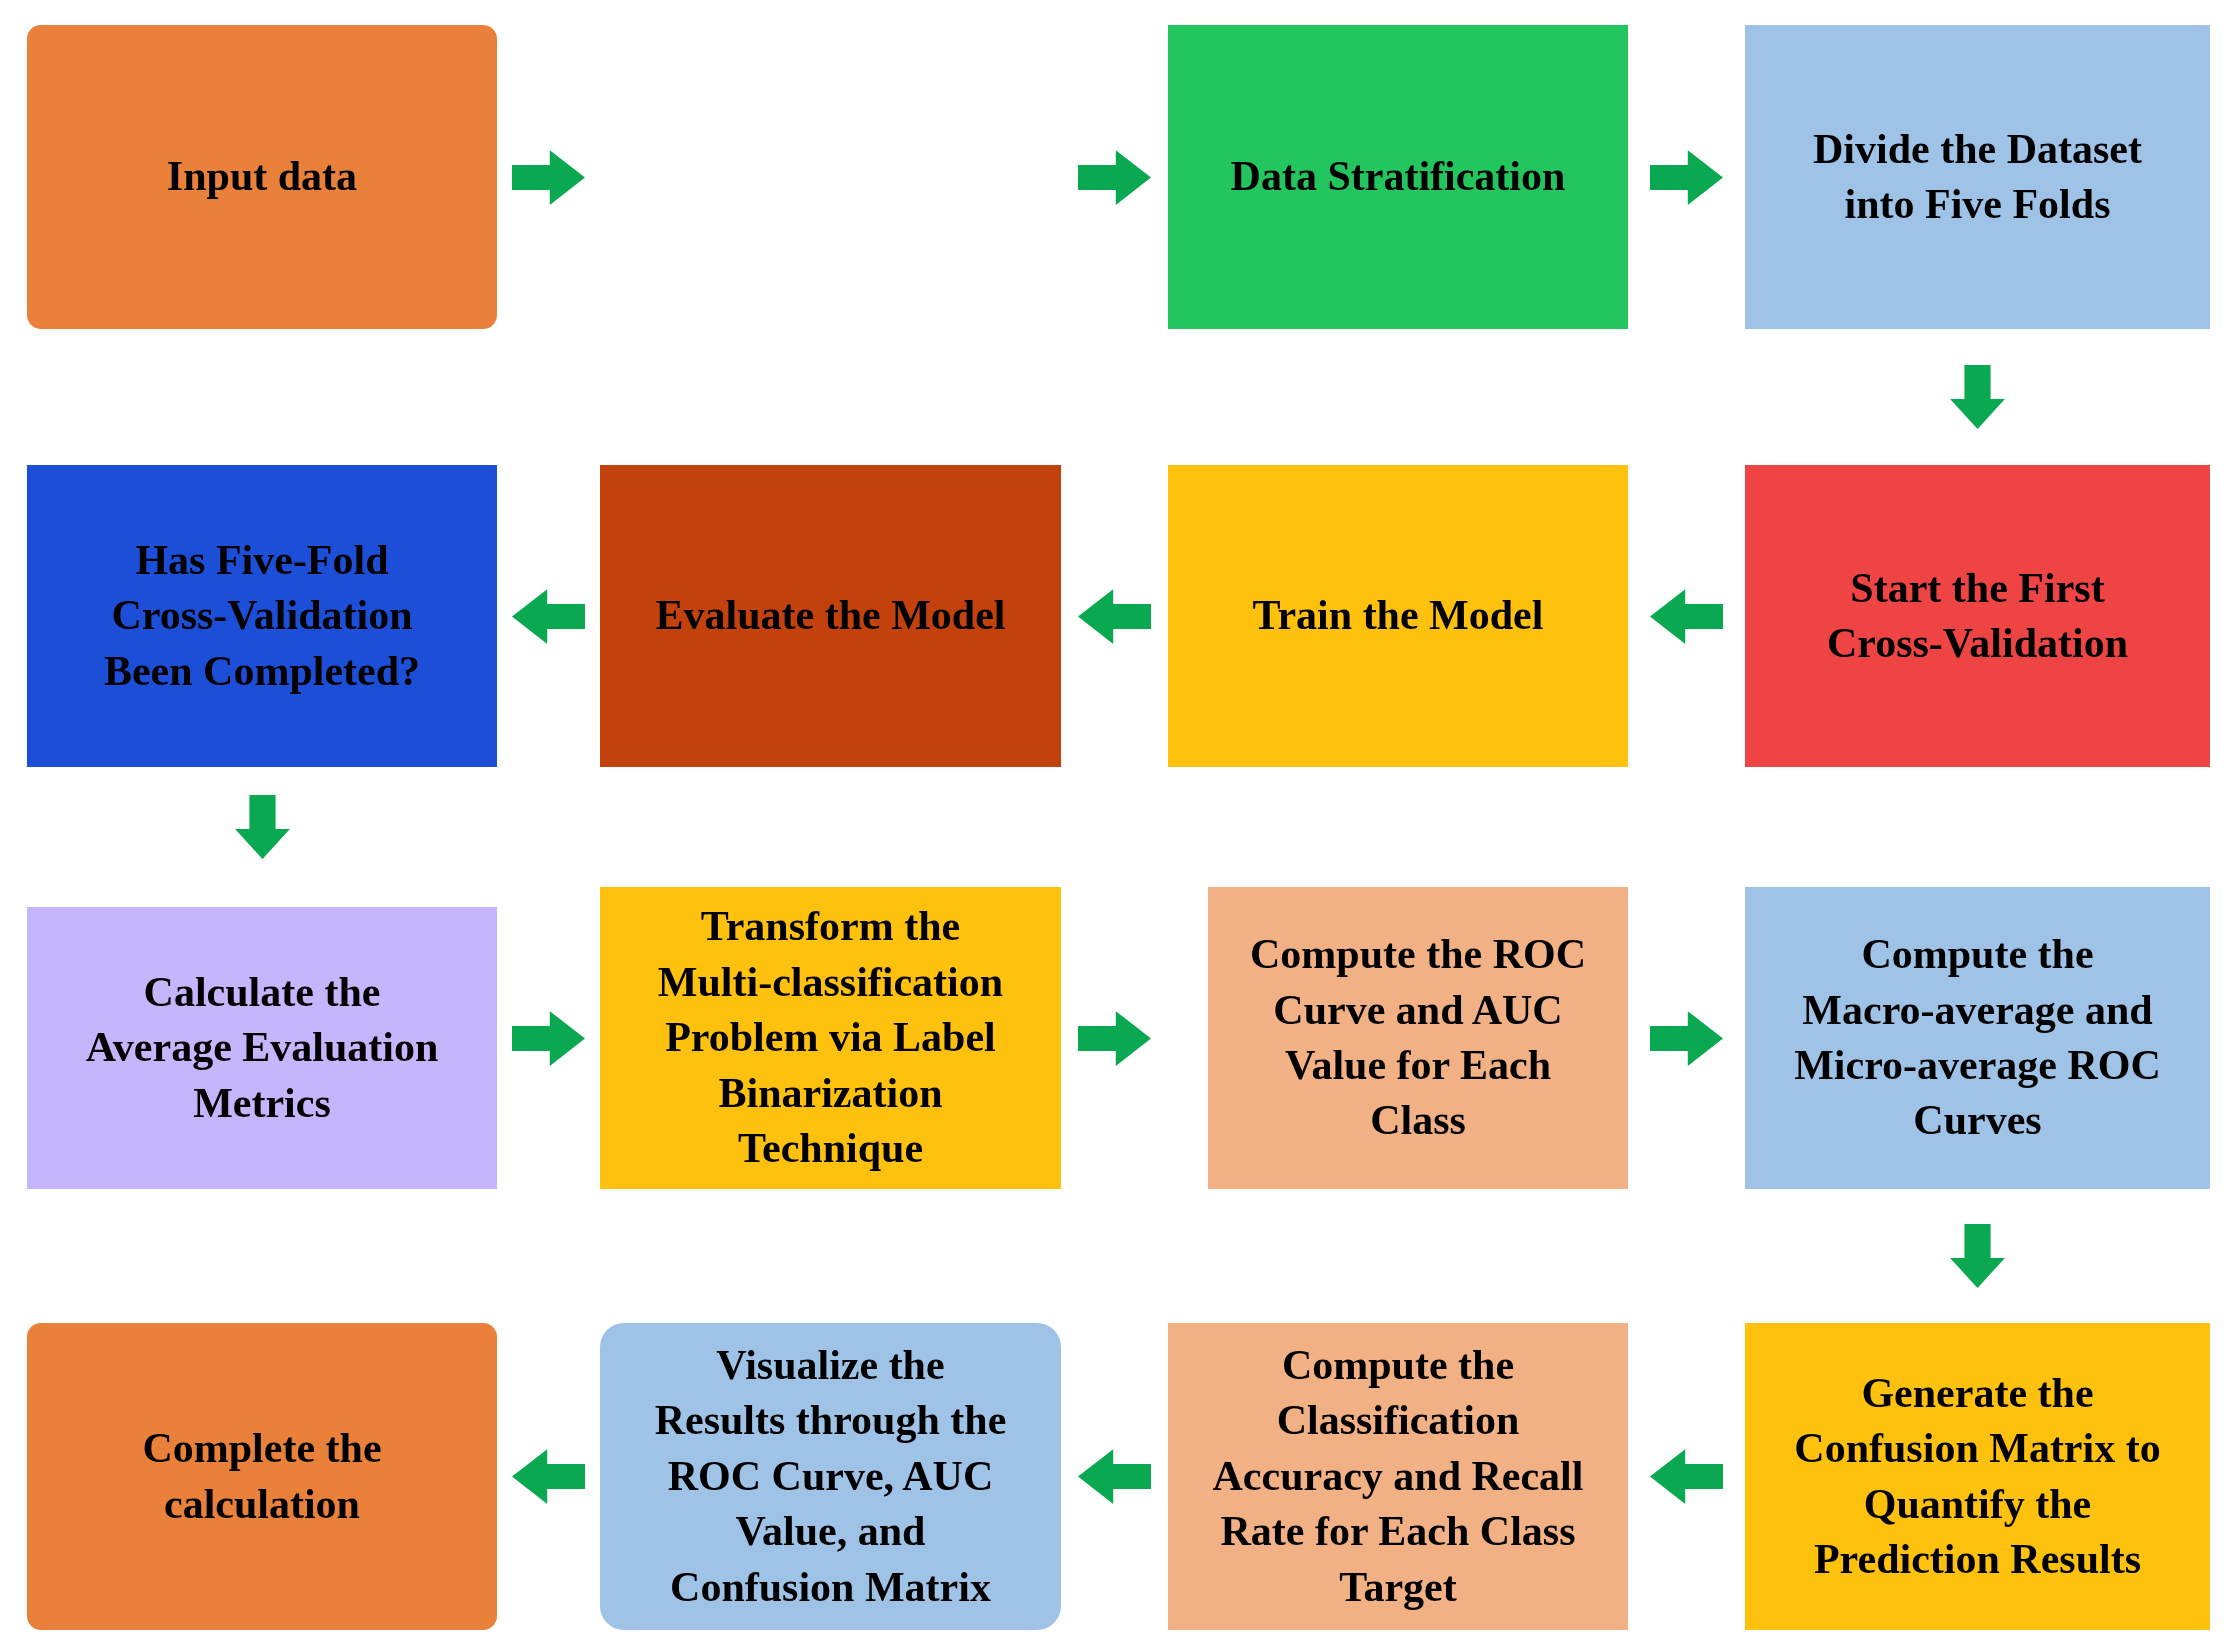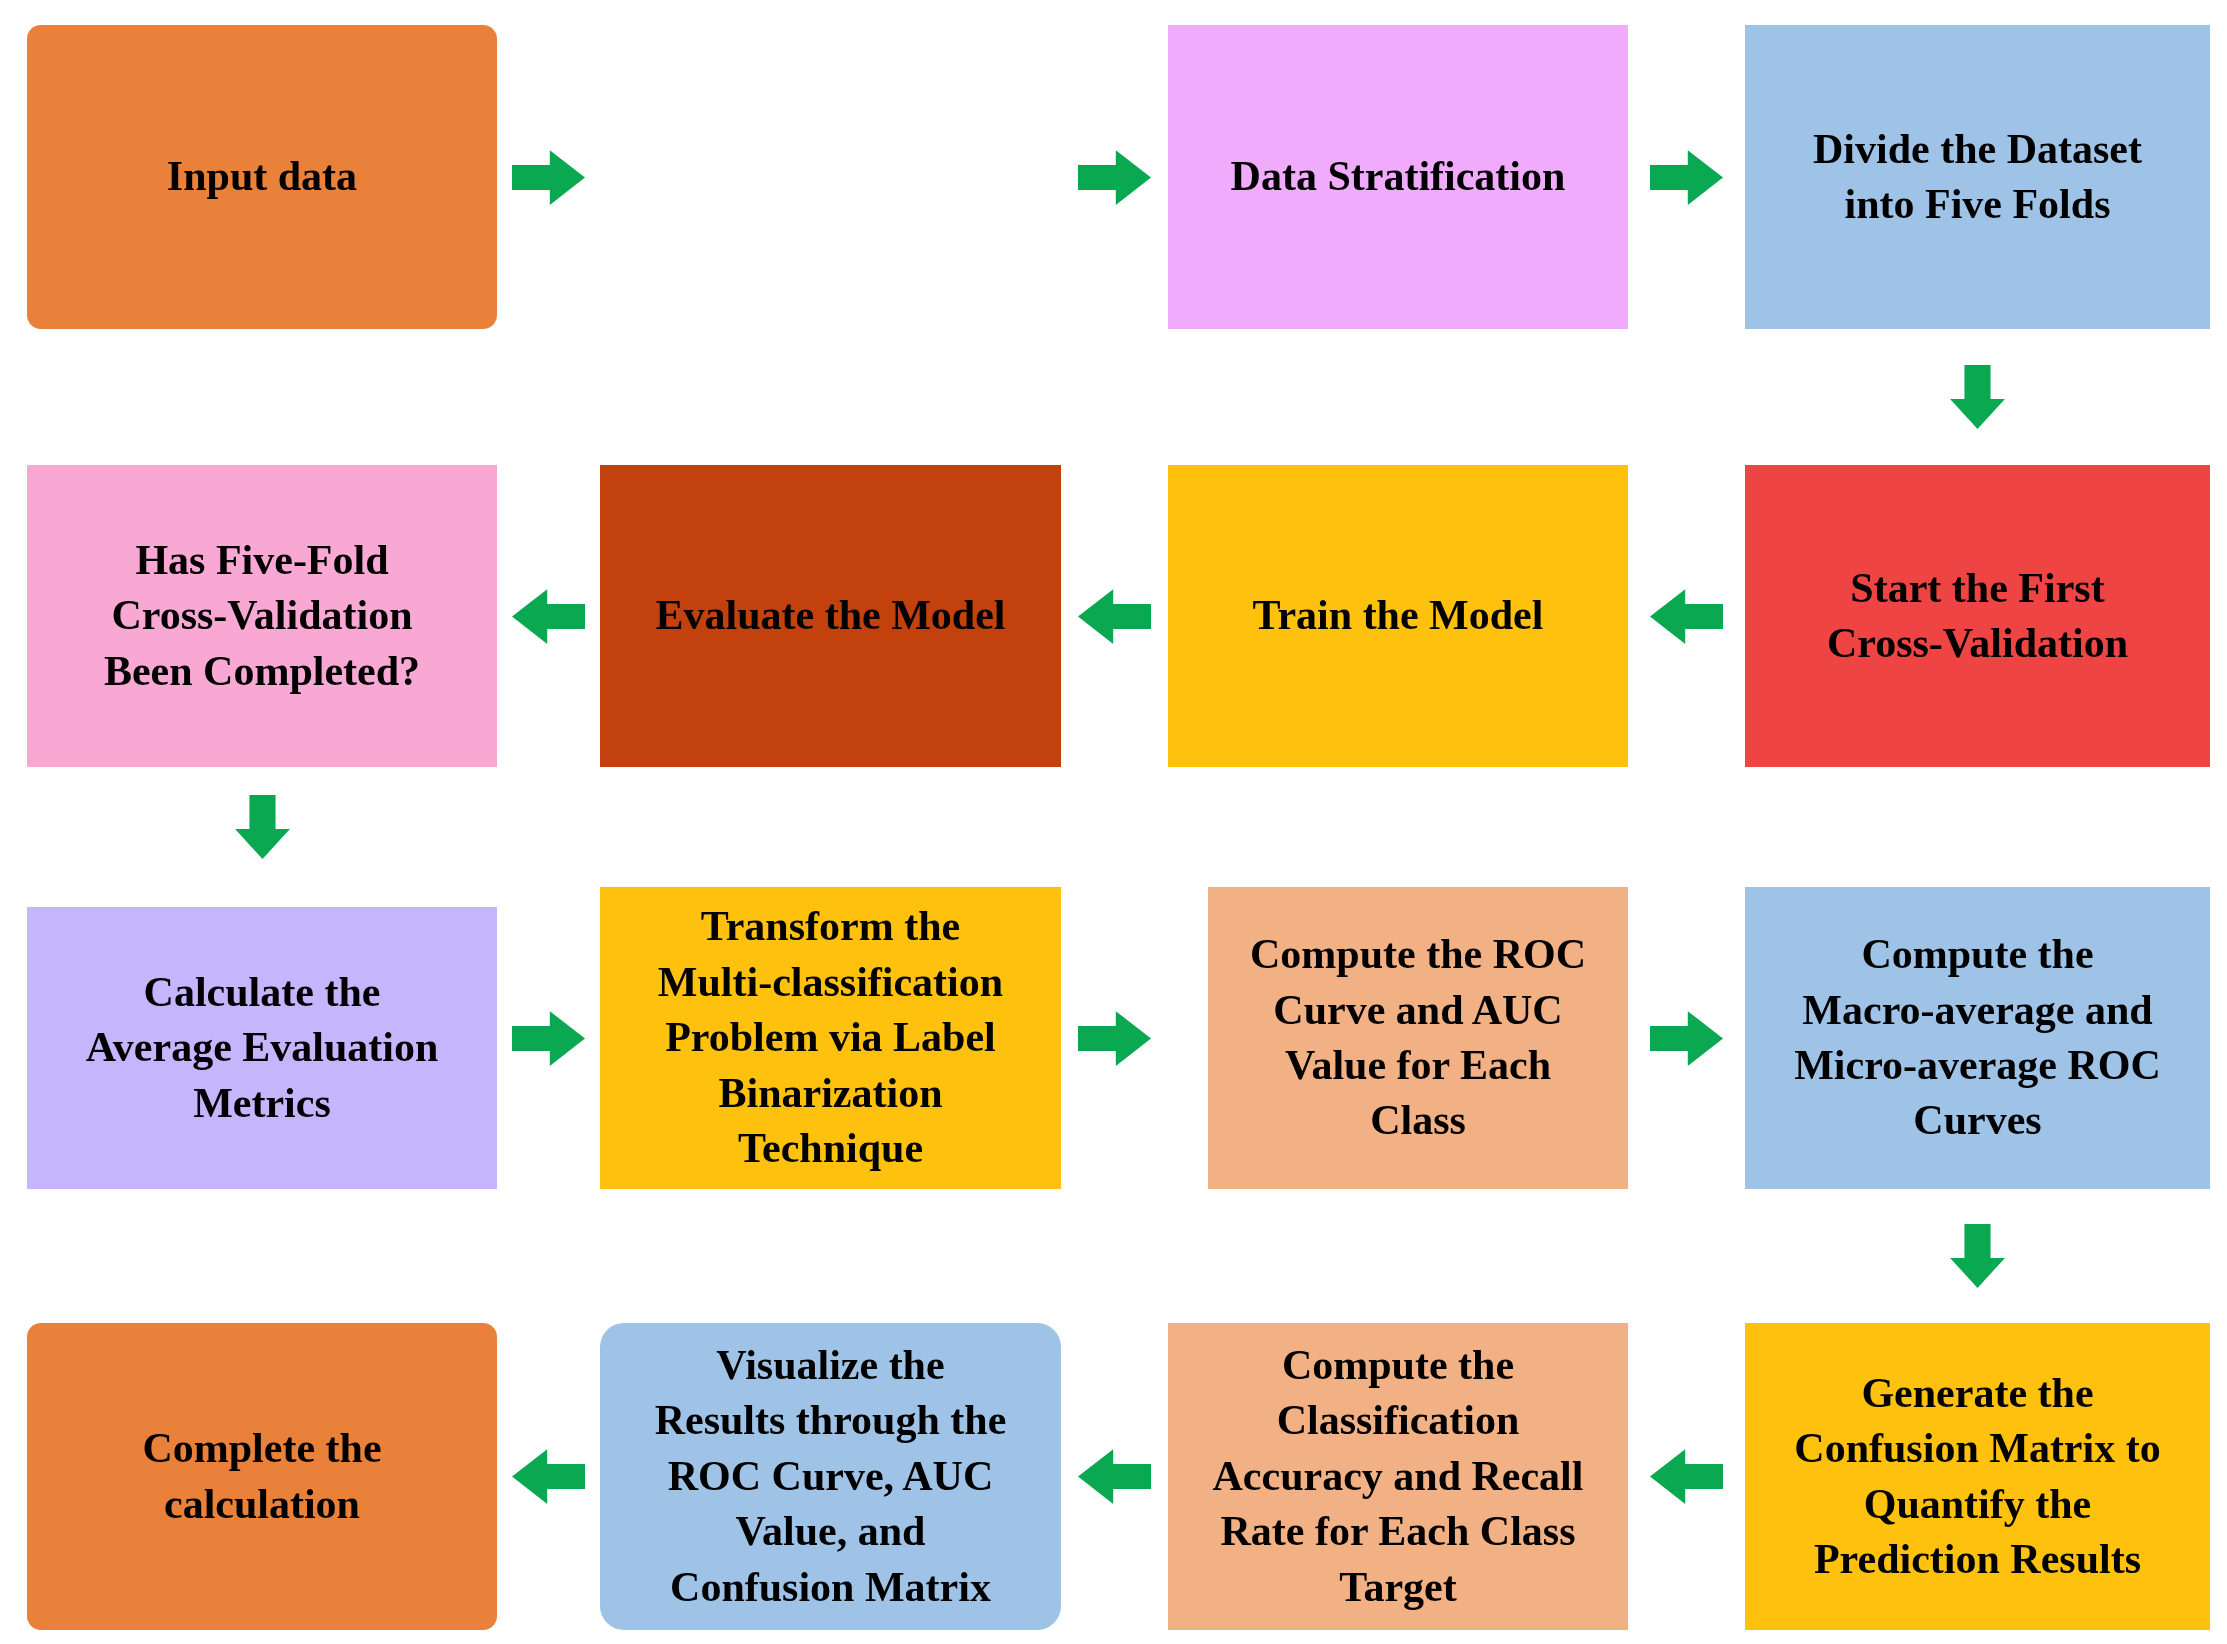--- a/index.html
+++ b/index.html
@@ -44,21 +44,21 @@
   <div class="arrow" style="grid-area:2/3">
     <svg width="73" height="55" viewBox="0 0 112 84">
         <path fill="currentColor" d="M0 23 H58 V0 L112 42 L58 84 V61 H0 Z"></path>
       </svg>
   </div>
   <div class="arrow" style="grid-area:2/5">
     <svg width="73" height="55" viewBox="0 0 112 84">
         <path fill="currentColor" d="M0 23 H58 V0 L112 42 L58 84 V61 H0 Z"></path>
       </svg>
   </div>
-  <div class="node" style="grid-area: 2 / 6; background: #f0abfc; align-items: center;">
+  <div class="node" style="grid-area: 2 / 6; background: #22c55e; align-items: center;">
     <span class="label">Data Stratification</span>
   </div>
   <div class="arrow" style="grid-area:2/7">
     <svg width="73" height="55" viewBox="0 0 112 84">
         <path fill="currentColor" d="M0 23 H58 V0 L112 42 L58 84 V61 H0 Z"></path>
       </svg>
   </div>
   <div class="node" style="grid-area: 2 / 8; background: rgb(159, 195, 230);">
     <span class="label">Divide the Dataset
 into Five Folds</span>
@@ -88,21 +88,21 @@
       </svg>
   </div>
   <div class="node" style="grid-area: 4 / 4; background: #c2410c;">
     <span class="label">Evaluate the Model</span>
   </div>
   <div class="arrow left" style="grid-area:4/3">
     <svg width="73" height="55" viewBox="0 0 112 84">
         <path fill="currentColor" d="M0 23 H58 V0 L112 42 L58 84 V61 H0 Z"></path>
       </svg>
   </div>
-  <div class="node" style="grid-area: 4 / 2; background: #f9a8d4;">
+  <div class="node" style="grid-area: 4 / 2; background: #1d4ed8;">
     <span class="label">Has Five-Fold
 Cross-Validation
 Been Completed?</span>
   </div>
 
   <div class="arrow" style="grid-area:5/2">
     <svg width="55" height="64" viewBox="0 0 84 98">
         <path fill="currentColor" d="M22 0 H62 V52 H84 L42 98 L0 52 H22 Z"></path>
       </svg>
   </div>

